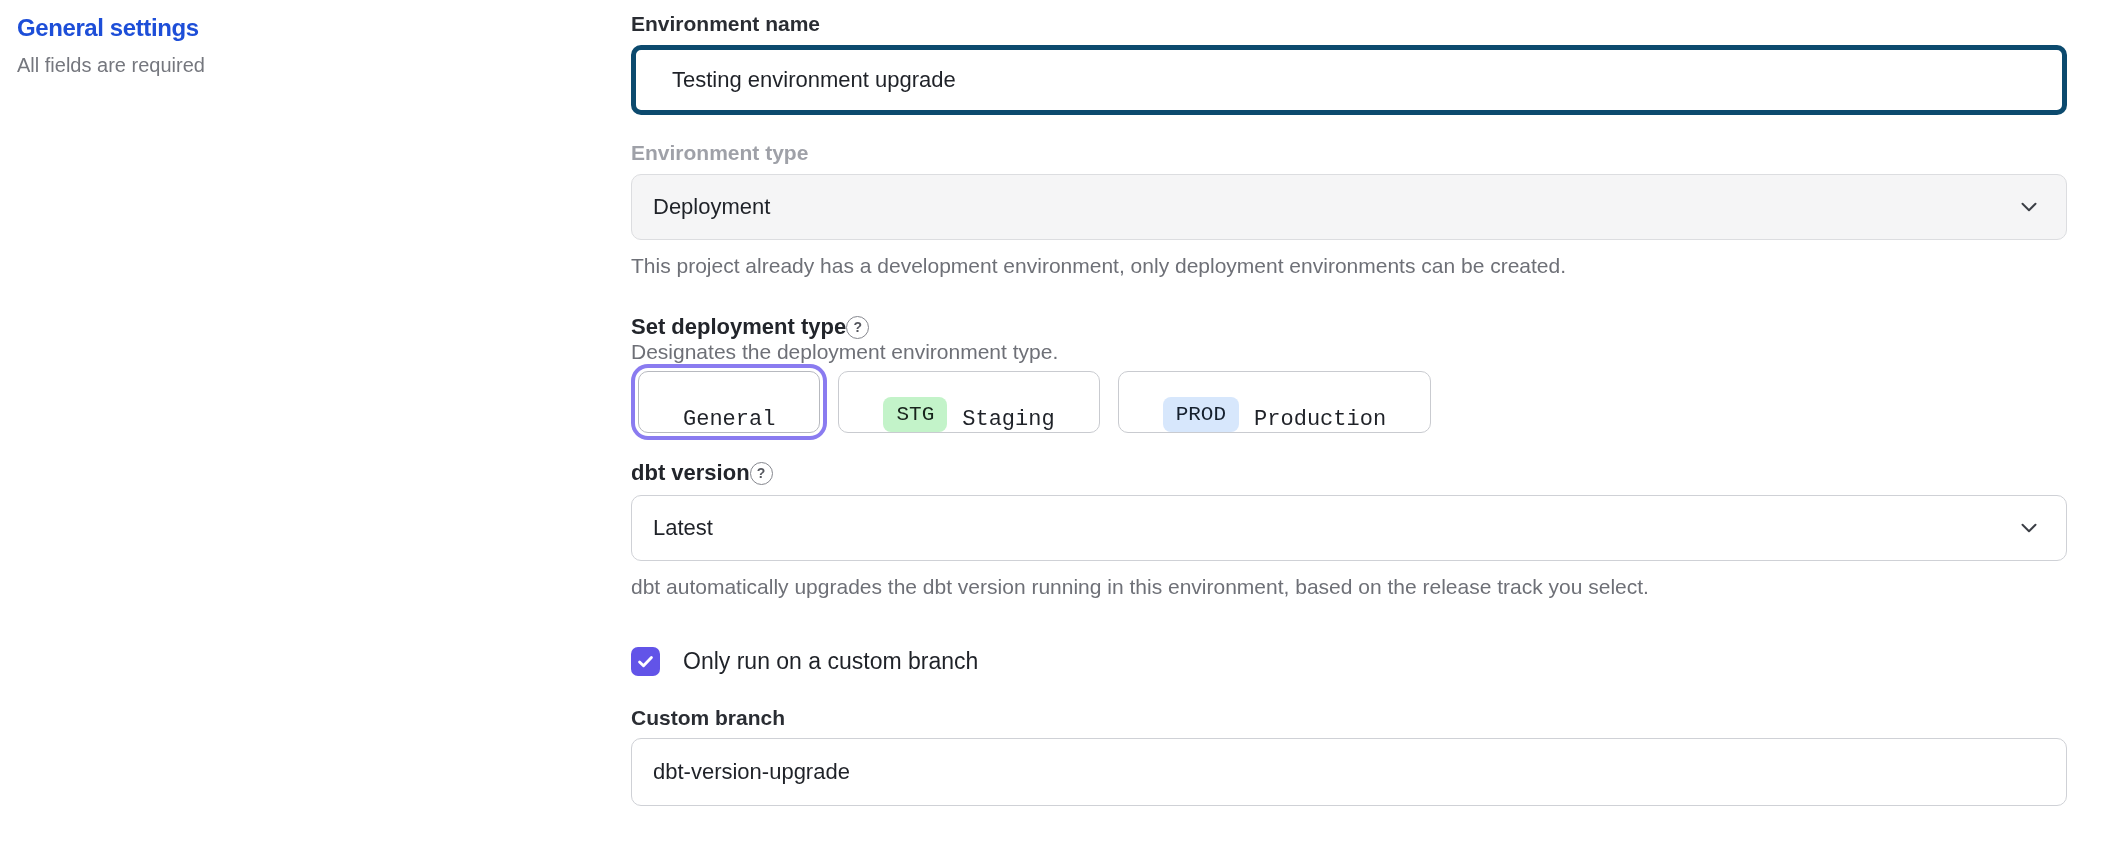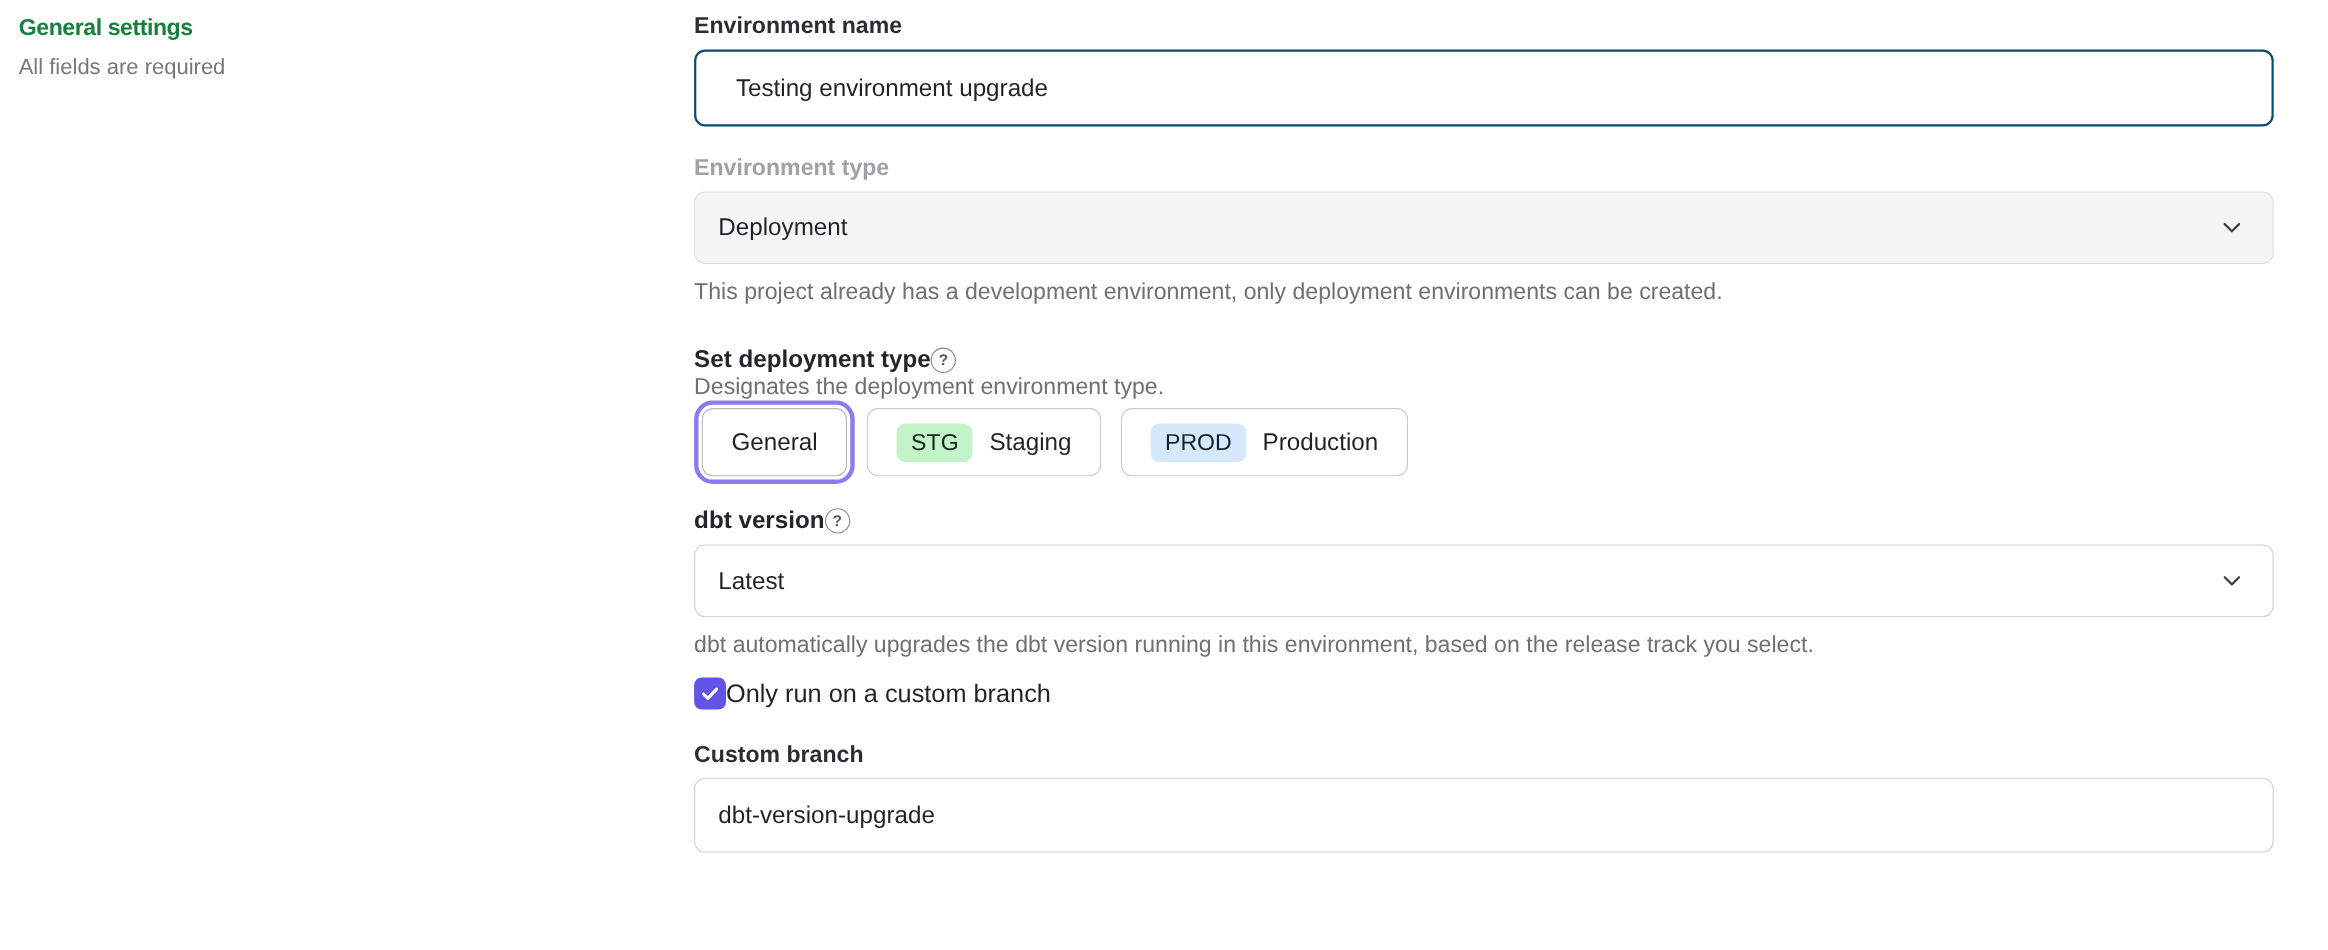--- a/index.html
+++ b/index.html
@@ -7,78 +7,78 @@
   body {
     width: 2116px; height: 864px;
     background: #ffffff;
     font-family: "Liberation Sans", sans-serif;
     color: #20232a;
     overflow: hidden;
   }
   .layout { display: flex; width: 2116px; }
   .left-col { width: 631px; flex: 0 0 631px; padding: 14px 0 0 17px; }
   .page-title {
-    font-size: 21px; font-weight: 700; letter-spacing: -0.4px;
-    margin: 0 0 12px 0; color: #15803d;
+    font-size: 24px; font-weight: 700; letter-spacing: -0.4px;
+    margin: 0 0 12px 0; color: #1d4ed8;
   }
   .page-subtitle { font-size: 20px; color: #75777e; }
 
   .right-col { width: 1436px; flex: 0 0 1436px; padding-top: 12px; }
 
   .field-label { font-size: 21px; font-weight: 700; color: #2a2d33; margin-bottom: 9px; }
   .field-label.disabled { color: #9fa1a8; }
   .section-label {
     font-size: 22px; font-weight: 700; color: #22252b;
     display: flex; align-items: center; gap: 0;
   }
   .helper { font-size: 21px; color: #6e7077; margin-top: 14px; }
 
   .text-input {
     width: 100%; height: 70px;
     border: 1px solid #cfd1d6; border-radius: 10px;
     font-size: 22px; color: #1f2228; padding: 0 21px;
     font-family: "Liberation Sans", sans-serif;
     background: #fff; outline: none;
   }
-  .text-input.focused { border: 2px solid #0c4a6e; padding-left: 36px; }
+  .text-input.focused { border: 5px solid #0c4a6e; padding-left: 36px; }
 
   .select {
     height: 66px; border: 1px solid #cfd1d6; border-radius: 10px;
     background: #fff; display: flex; align-items: center;
     justify-content: space-between; padding: 0 24px 0 21px;
     font-size: 22px; color: #1f2228; cursor: pointer;
   }
   .select.disabled { background: #f5f5f6; border-color: #dcdde0; }
   .chevron svg { display: block; }
 
   .help-icon {
     width: 23px; height: 23px; border: 1.5px solid #85878e; border-radius: 50%;
     display: inline-flex; align-items: center; justify-content: center;
     font-size: 14px; font-weight: 600; color: #55575e; line-height: 1;
   }
 
   .seg-row { display: flex; gap: 18px; margin-top: 7px; padding-left: 7px; align-items: center; }
   .seg-btn {
     height: 62px; border: 1px solid #c9cbd0; border-radius: 10px;
-    background: #fff; display: flex; align-items: center;
-    padding: 0 26px; font-size: 22px; color: #1f2228; gap: 15px;
-    cursor: pointer; font-family: Liberation Sans, sans-serif;
+    background: #fff; display: flex; align-items: flex-end;
+    padding: 0 44px; font-size: 22px; color: #1f2228; gap: 15px;
+    cursor: pointer; font-family: Liberation Mono, monospace;
   }
   .seg-btn.selected {
     border-color: #b7b9bf;
     box-shadow: 0 0 0 3px #ffffff, 0 0 0 7px #8a7bf0;
   }
   .badge {
     font-size: 21px; font-weight: 500; color: #17231b;
     padding: 7px 13px; border-radius: 8px; line-height: 1;
   }
   .badge.stg { background: #c3f3c9; }
   .badge.prod { background: #d7e7fc; color: #15202e; }
 
-  .checkbox-row { display: flex; align-items: center; margin-top: 17px; }
+  .checkbox-row { display: flex; align-items: center; gap: 23px; margin-top: 48px; }
   .checkbox {
     width: 29px; height: 29px; border-radius: 7px; background: #6254e8;
     display: flex; align-items: center; justify-content: center; cursor: pointer;
     flex: 0 0 29px;
   }
   .checkbox-label { font-size: 23px; color: #1f2228; }
 
   .mt-envtype { margin-top: 26px; }
   .mt-section { margin-top: 36px; }
   .mt-desc { margin-top: 12px; }

